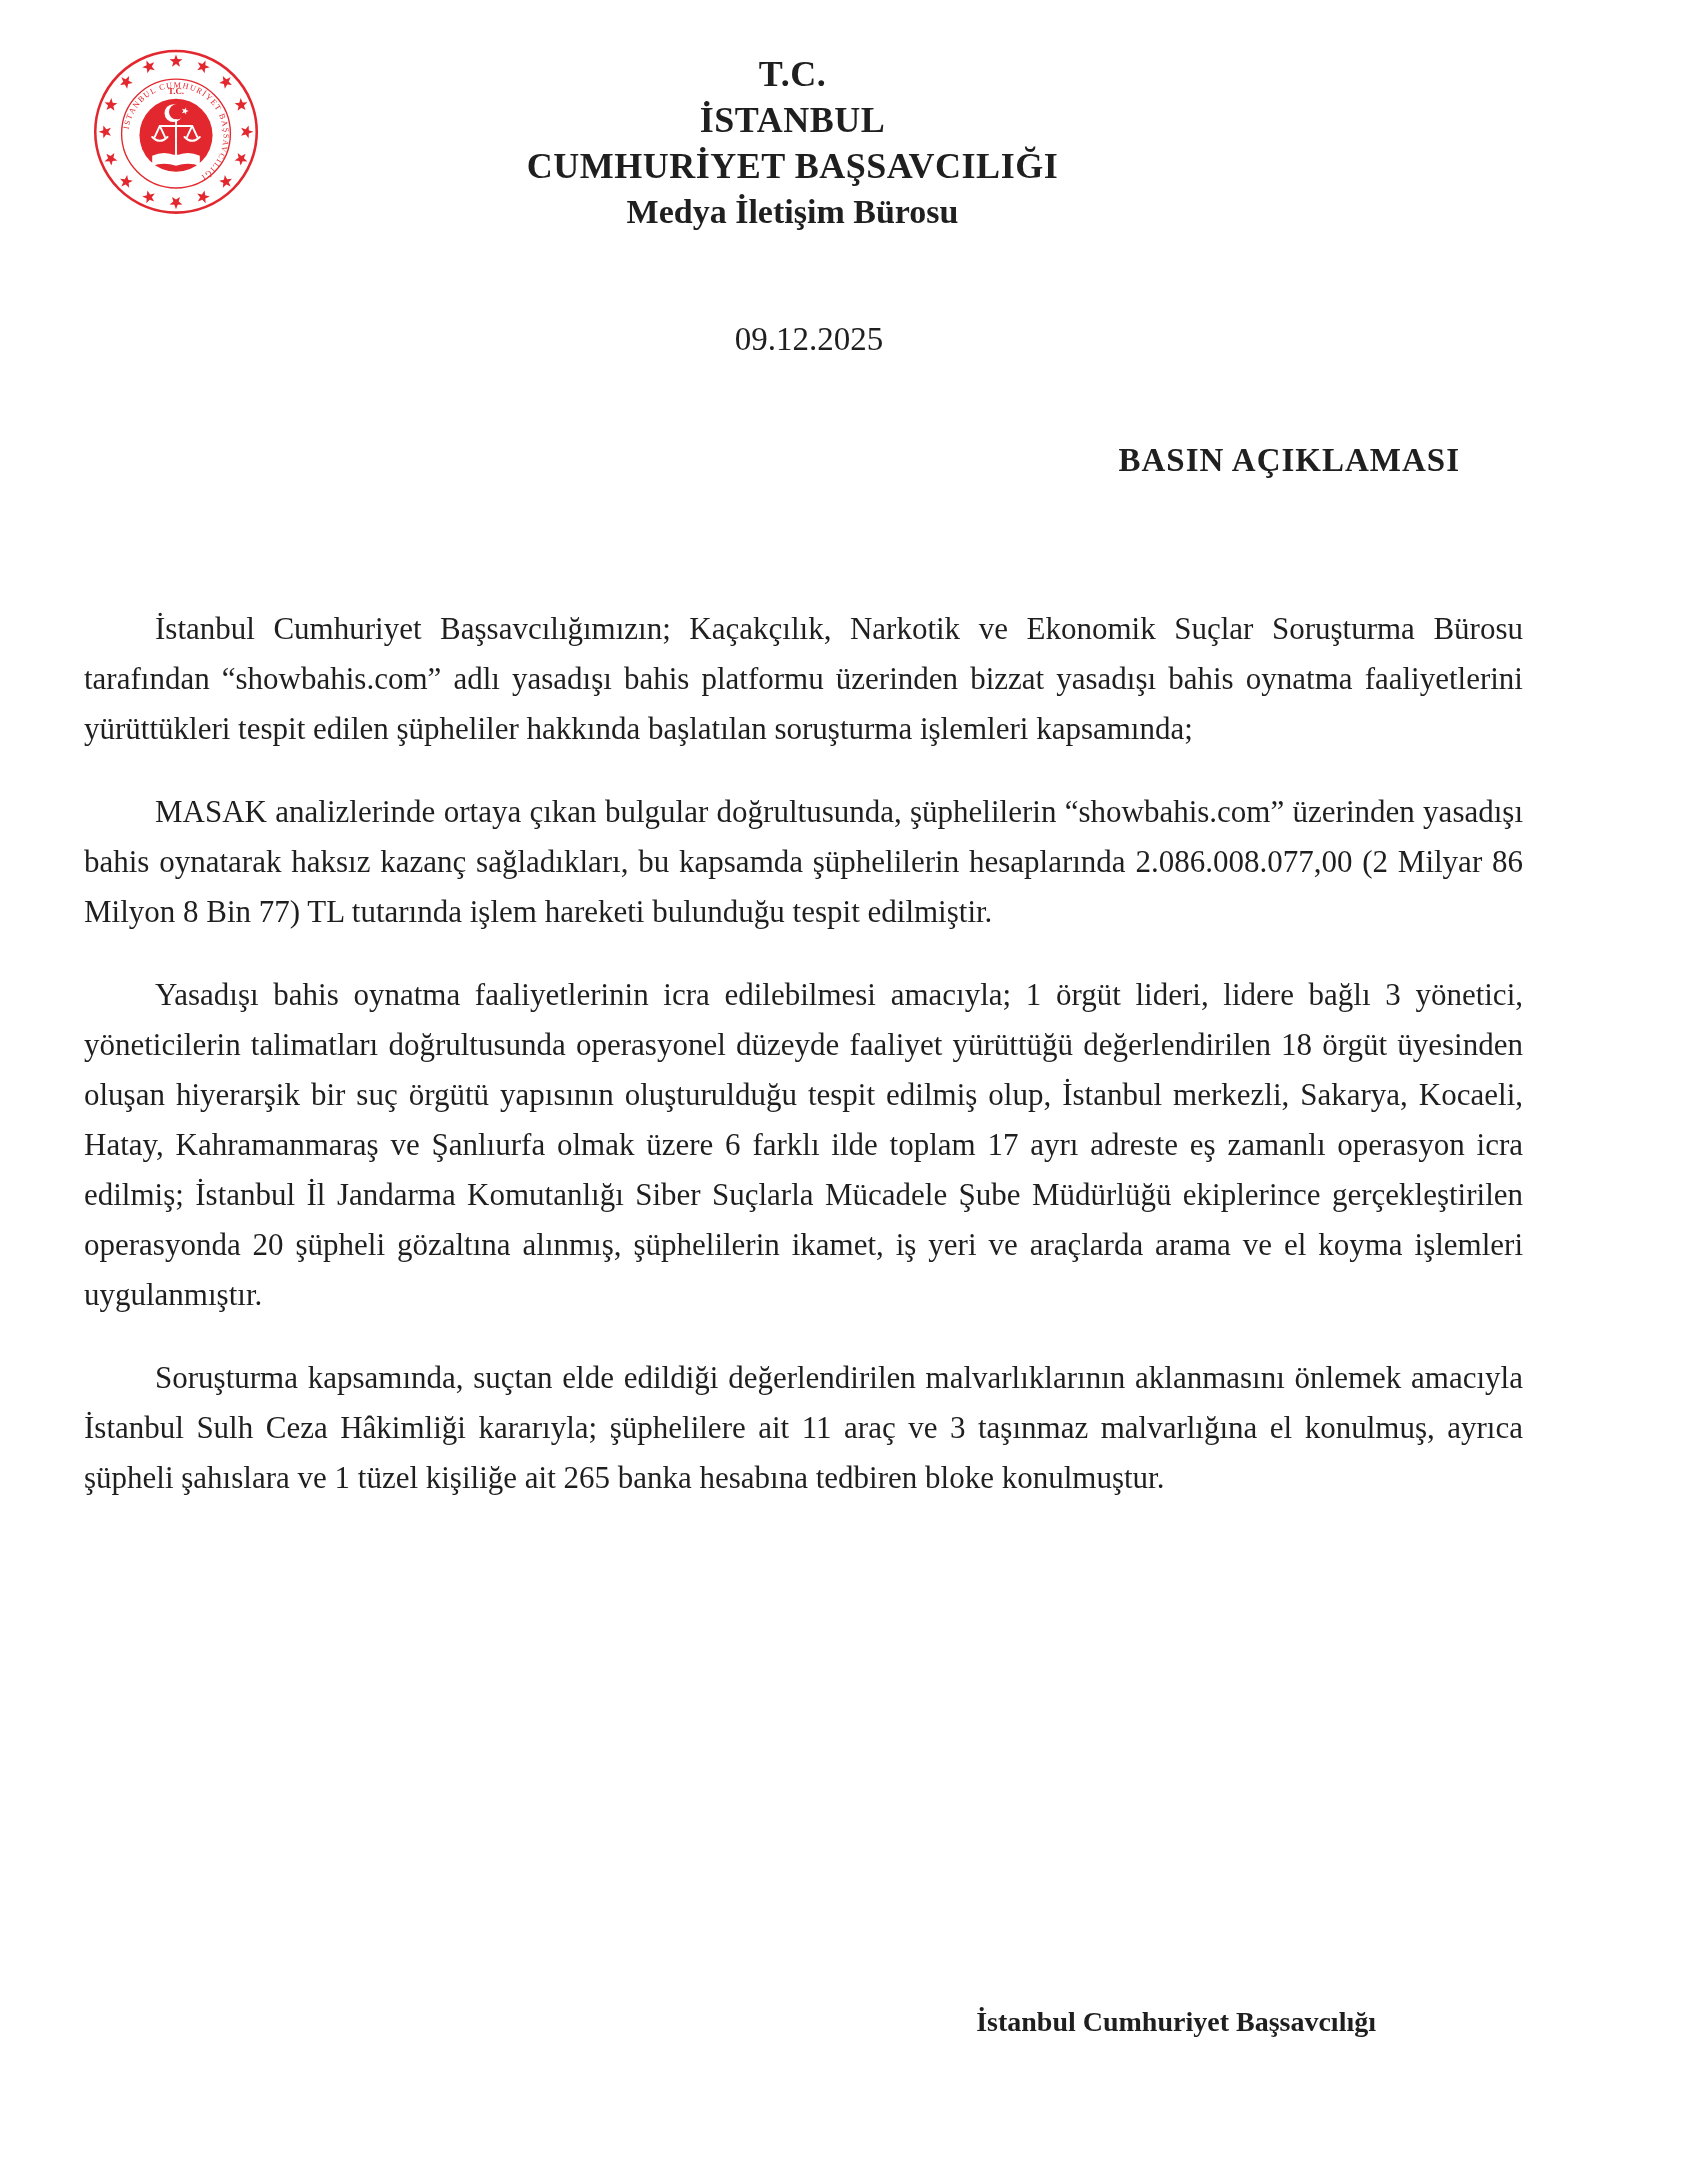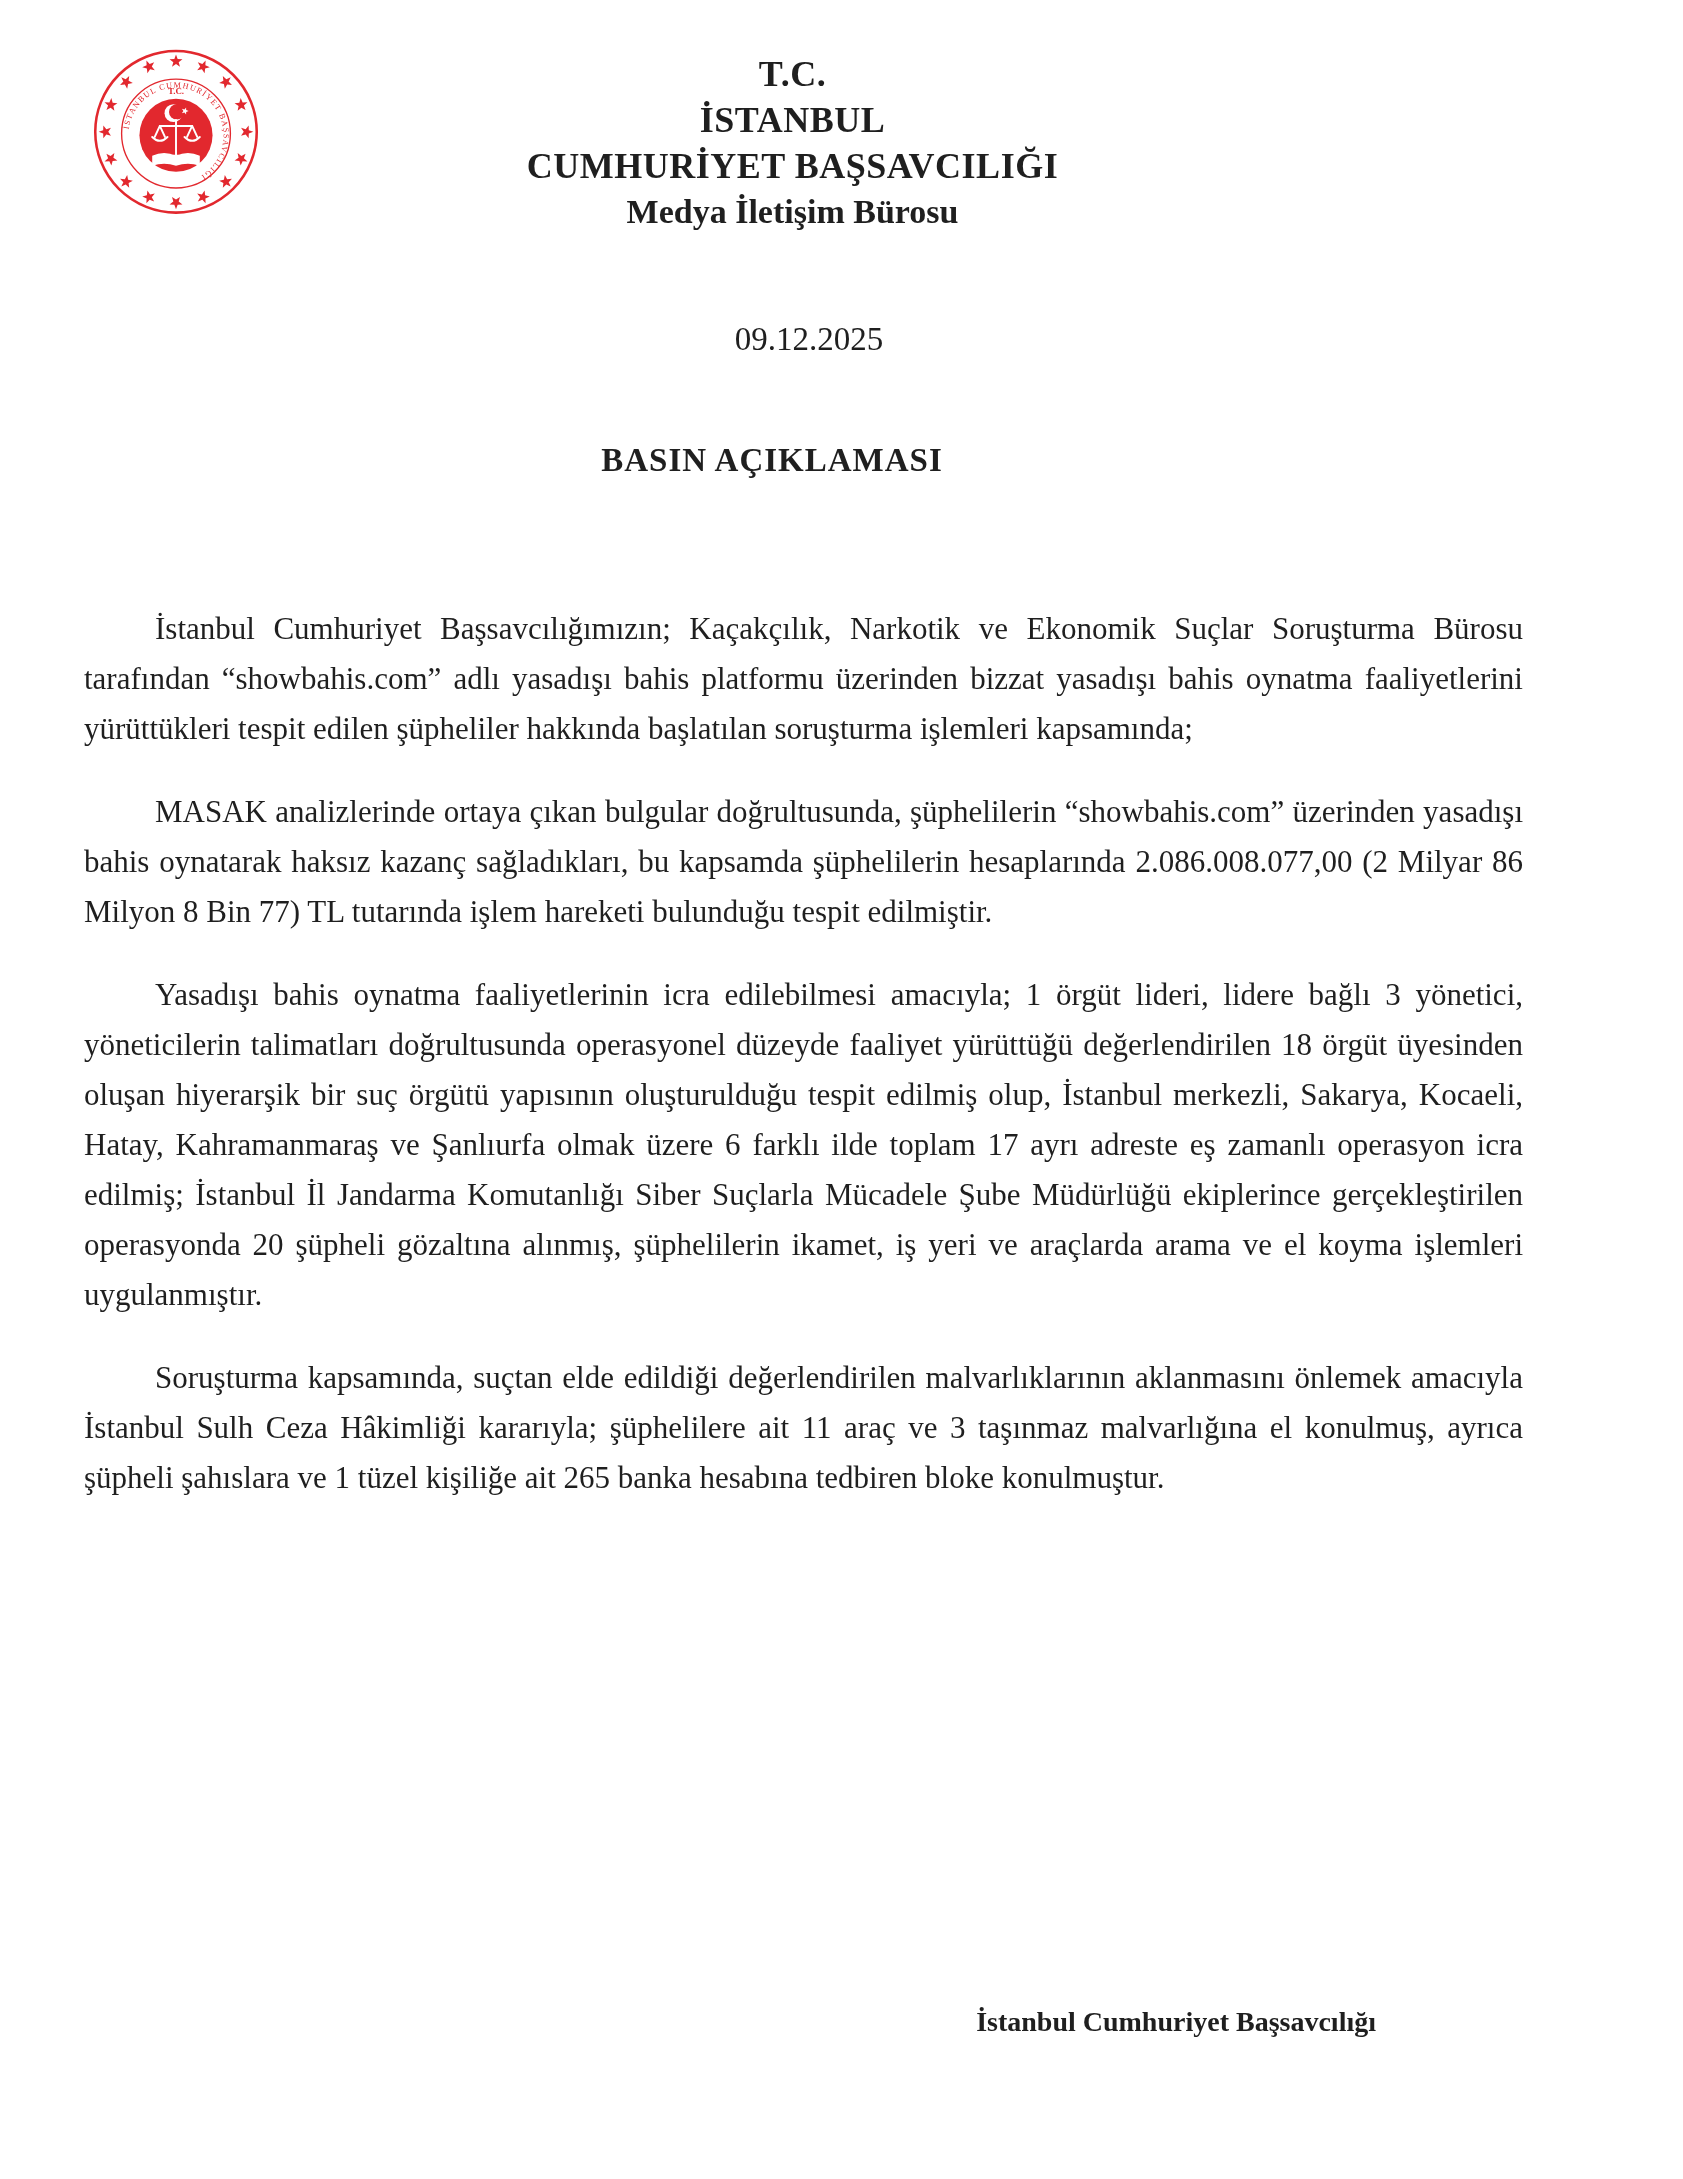--- a/index.html
+++ b/index.html
@@ -35,21 +35,21 @@
     left: 84px;
     width: 1450px;
     text-align: center;
     font-size: 33px;
   }
   .doc-title {
     position: absolute;
     top: 442px;
     left: 84px;
     width: 1376px;
-    text-align: center;
+    text-align: right;
     font-weight: bold;
     font-size: 33px;
     letter-spacing: 1px;
   }
   .body-text {
     position: absolute;
     top: 604px;
     left: 84px;
     width: 1450px;
     font-size: 31px;

